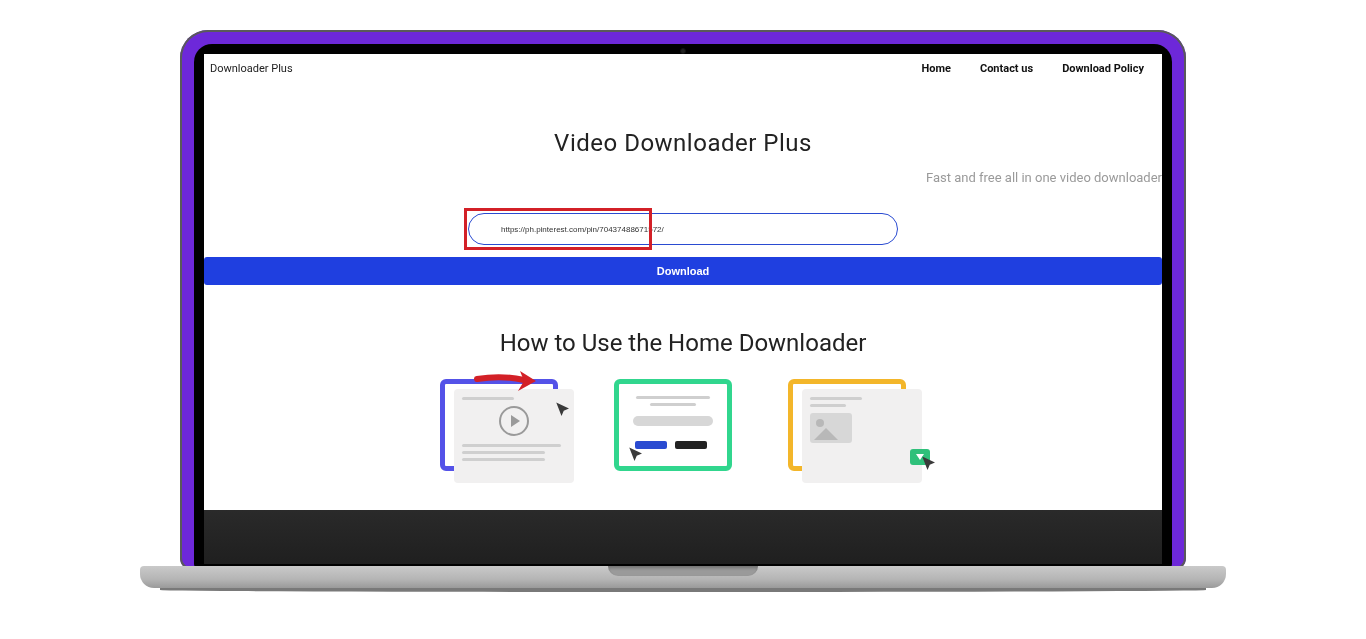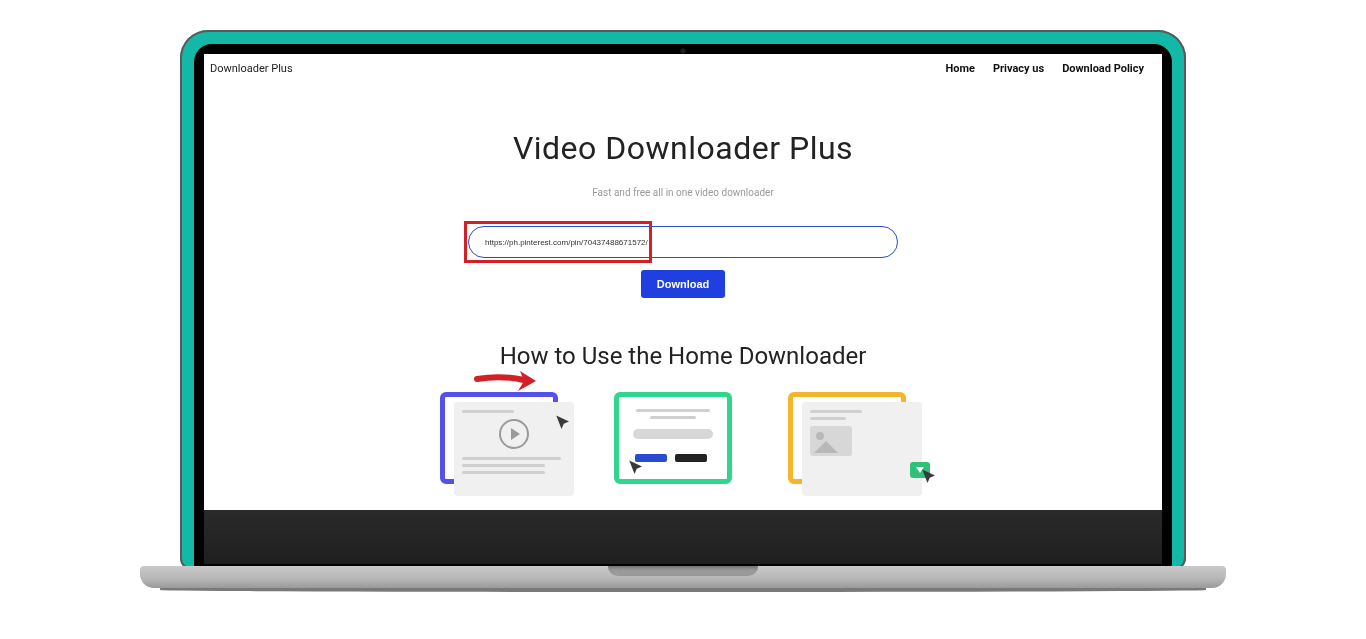--- a/index.html
+++ b/index.html
@@ -14,21 +14,21 @@
   .laptop-wrap {
     position: absolute;
     left: 180px;
     top: 30px;
     width: 1006px;
     height: 580px;
   }
   .laptop-body {
     width: 100%;
     height: 540px;
-    background: #14b8a6;
+    background: #6d28d9;
     border-radius: 28px 28px 12px 12px;
     padding: 14px 14px 0 14px;
     box-shadow: inset 0 0 0 2px #5a5a5a;
     position: relative;
   }
   .laptop-screen-border {
     width: 100%;
     height: 100%;
     background: #000;
     border-radius: 18px 18px 6px 6px;
@@ -108,68 +108,71 @@
   .nav {
     display: flex;
     gap: 18px;
   }
   .nav a {
     font-size: 11px;
     font-weight: 700;
     color: #111;
     text-decoration: none;
     cursor: pointer;
+    margin-left: 11px;
   }
   .hero {
     text-align: center;
     padding-top: 48px;
   }
   .hero-title {
-    font-size: 32px;
+    font-size: 24px;
     font-weight: 400;
     color: #222;
     letter-spacing: 0.5px;
   }
   .hero-sub {
-    margin-top: 20px;
-    font-size: 10px;
+    margin-top: 13px;
+    font-size: 13px;
     color: #9a9a9a;
+    text-align: right;
   }
   .url-row {
     margin: 28px auto 0;
     width: 430px;
     position: relative;
     display: flex;
     justify-content: center;
   }
   .url-input {
     width: 430px;
     height: 32px;
     border: 1px solid #2a4bd1;
     border-radius: 16px;
-    padding: 0 16px;
+    padding: 0 32px;
     font-size: 8px;
     color: #333;
     outline: none;
   }
   .url-highlight {
     position: absolute;
     left: -4px;
     top: -5px;
     width: 188px;
     height: 42px;
     border: 3px solid #d32027;
     pointer-events: none;
   }
   .btn-row {
     margin-top: 12px;
     display: flex;
     justify-content: center;
     gap: 26px;
     position: relative;
+    flex-direction: column;
   }
   .btn {
     padding: 8px 16px;
     font-size: 11px;
     font-weight: 600;
     color: #fff;
     border: none;
     border-radius: 3px;
     cursor: pointer;
   }
@@ -267,21 +270,21 @@
   <div class="laptop-body">
     <div class="laptop-screen-border">
       <div class="laptop-camera"></div>
 
       <div class="screen">
 
         <div class="topbar">
           <div class="brand">Downloader Plus</div>
           <div class="nav">
             <a>Home</a>
-            <a>Privacy us</a>
+            <a>Contact us</a>
             <a>Download Policy</a>
           </div>
         </div>
 
         <div class="hero">
           <h1 class="hero-title">Video Downloader Plus</h1>
           <p class="hero-sub">Fast and free all in one video downloader</p>
 
           <div class="url-row">
             <input class="url-input" type="text" value="https://ph.pinterest.com/pin/70437488671572/" style="">

